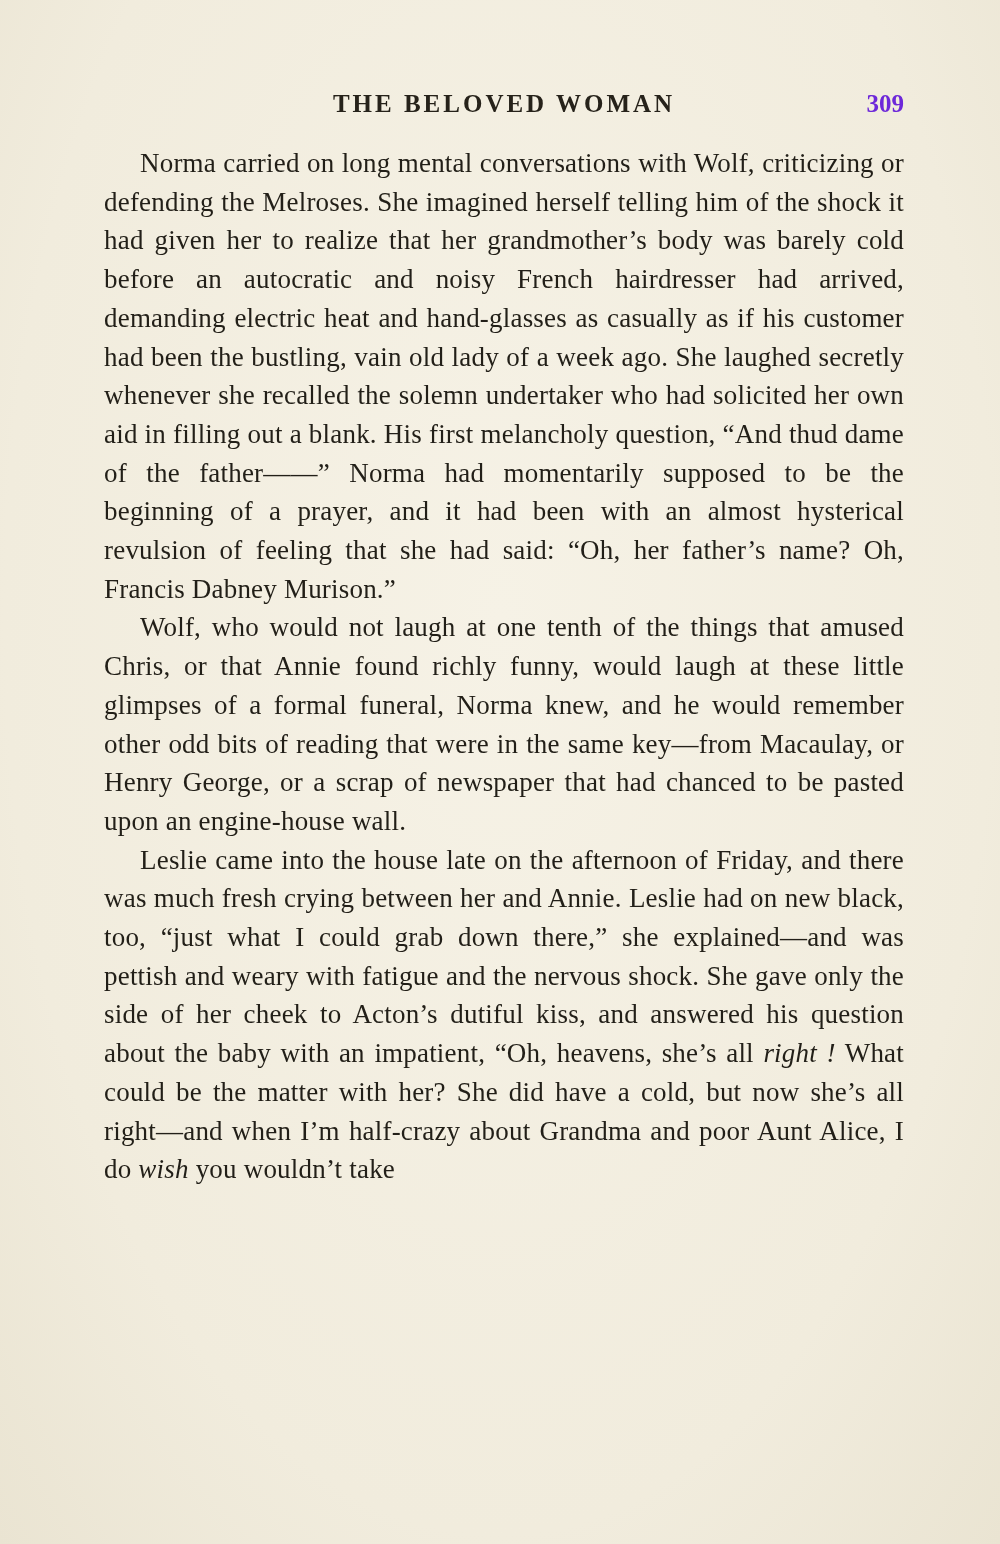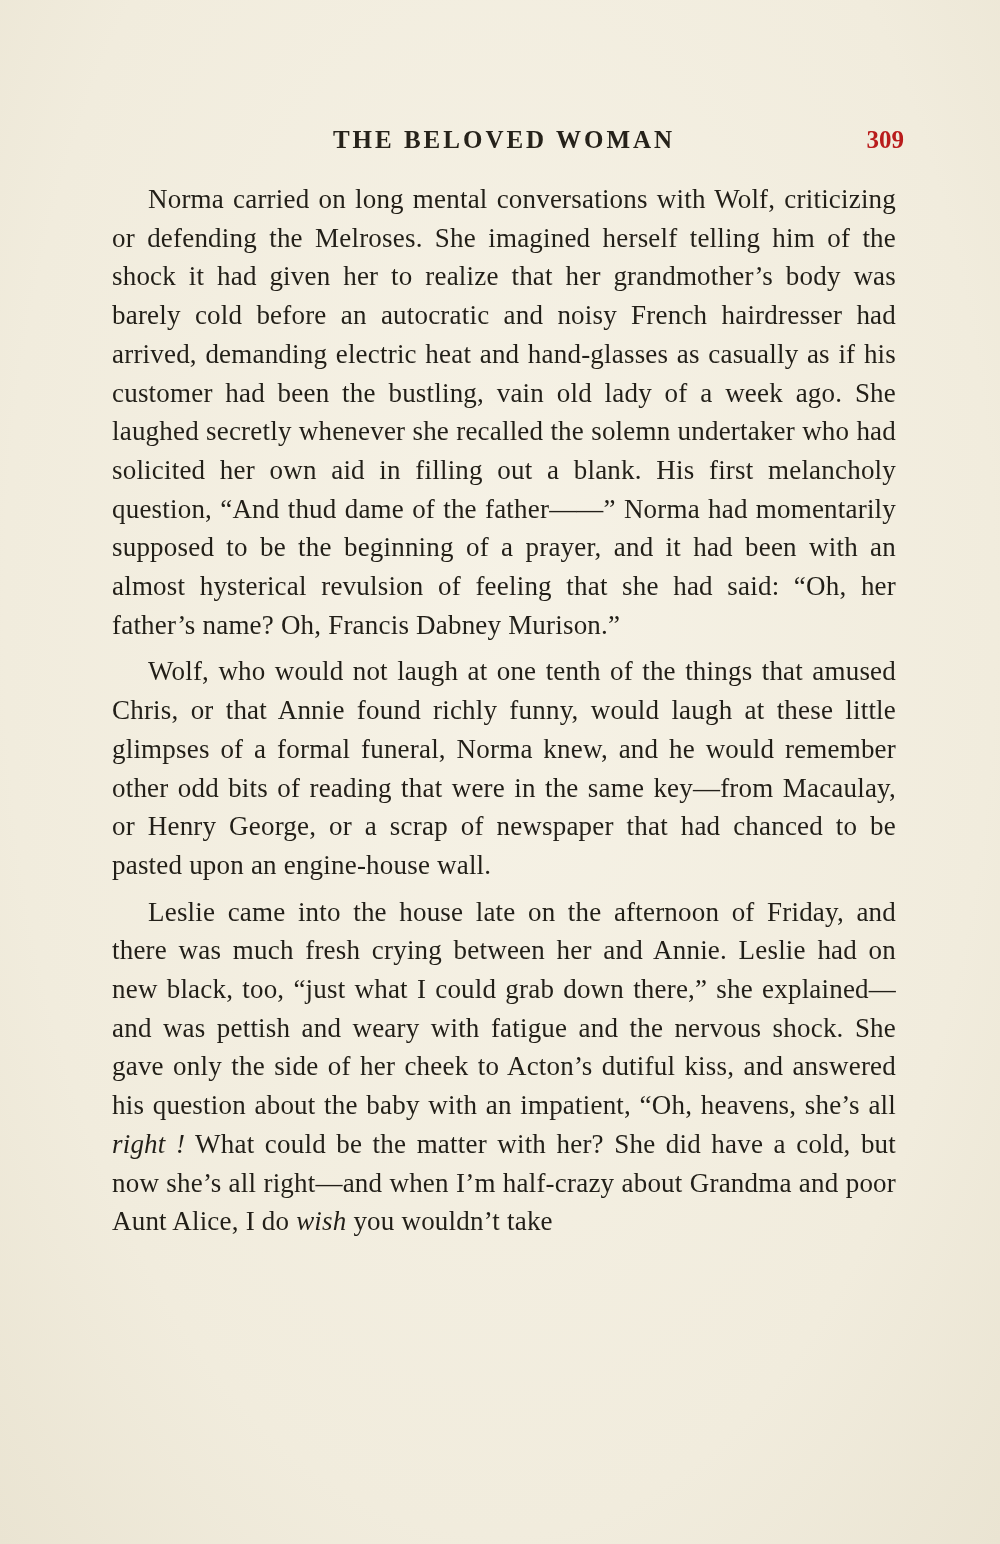--- a/index.html
+++ b/index.html
@@ -19,44 +19,43 @@
     position: relative;
     width: 1000px;
     height: 1544px;
     box-sizing: border-box;
     padding: 90px 96px 0 104px;
   }
   .page-header {
     position: relative;
     height: 34px;
     margin-bottom: 20px;
-    margin-top: 36px;
   }
   .running-title {
     display: block;
     text-align: center;
     font-size: 25px;
     font-weight: bold;
     letter-spacing: 3px;
     color: #26221a;
   }
   .page-number {
     position: absolute;
     right: 0;
     top: 0;
     font-size: 25px;
     font-weight: bold;
-    color: #b91c1c;
+    color: #6d28d9;
   }
   .page-body {
     font-size: 27px;
     line-height: 38.7px;
   }
   .para {
-    margin: 8px;
+    margin: 0;
     text-align: justify;
     text-indent: 36px;
     letter-spacing: 0.2px;
   }
   .para em {
   }
 </style>
 </head>
 <body>
 

